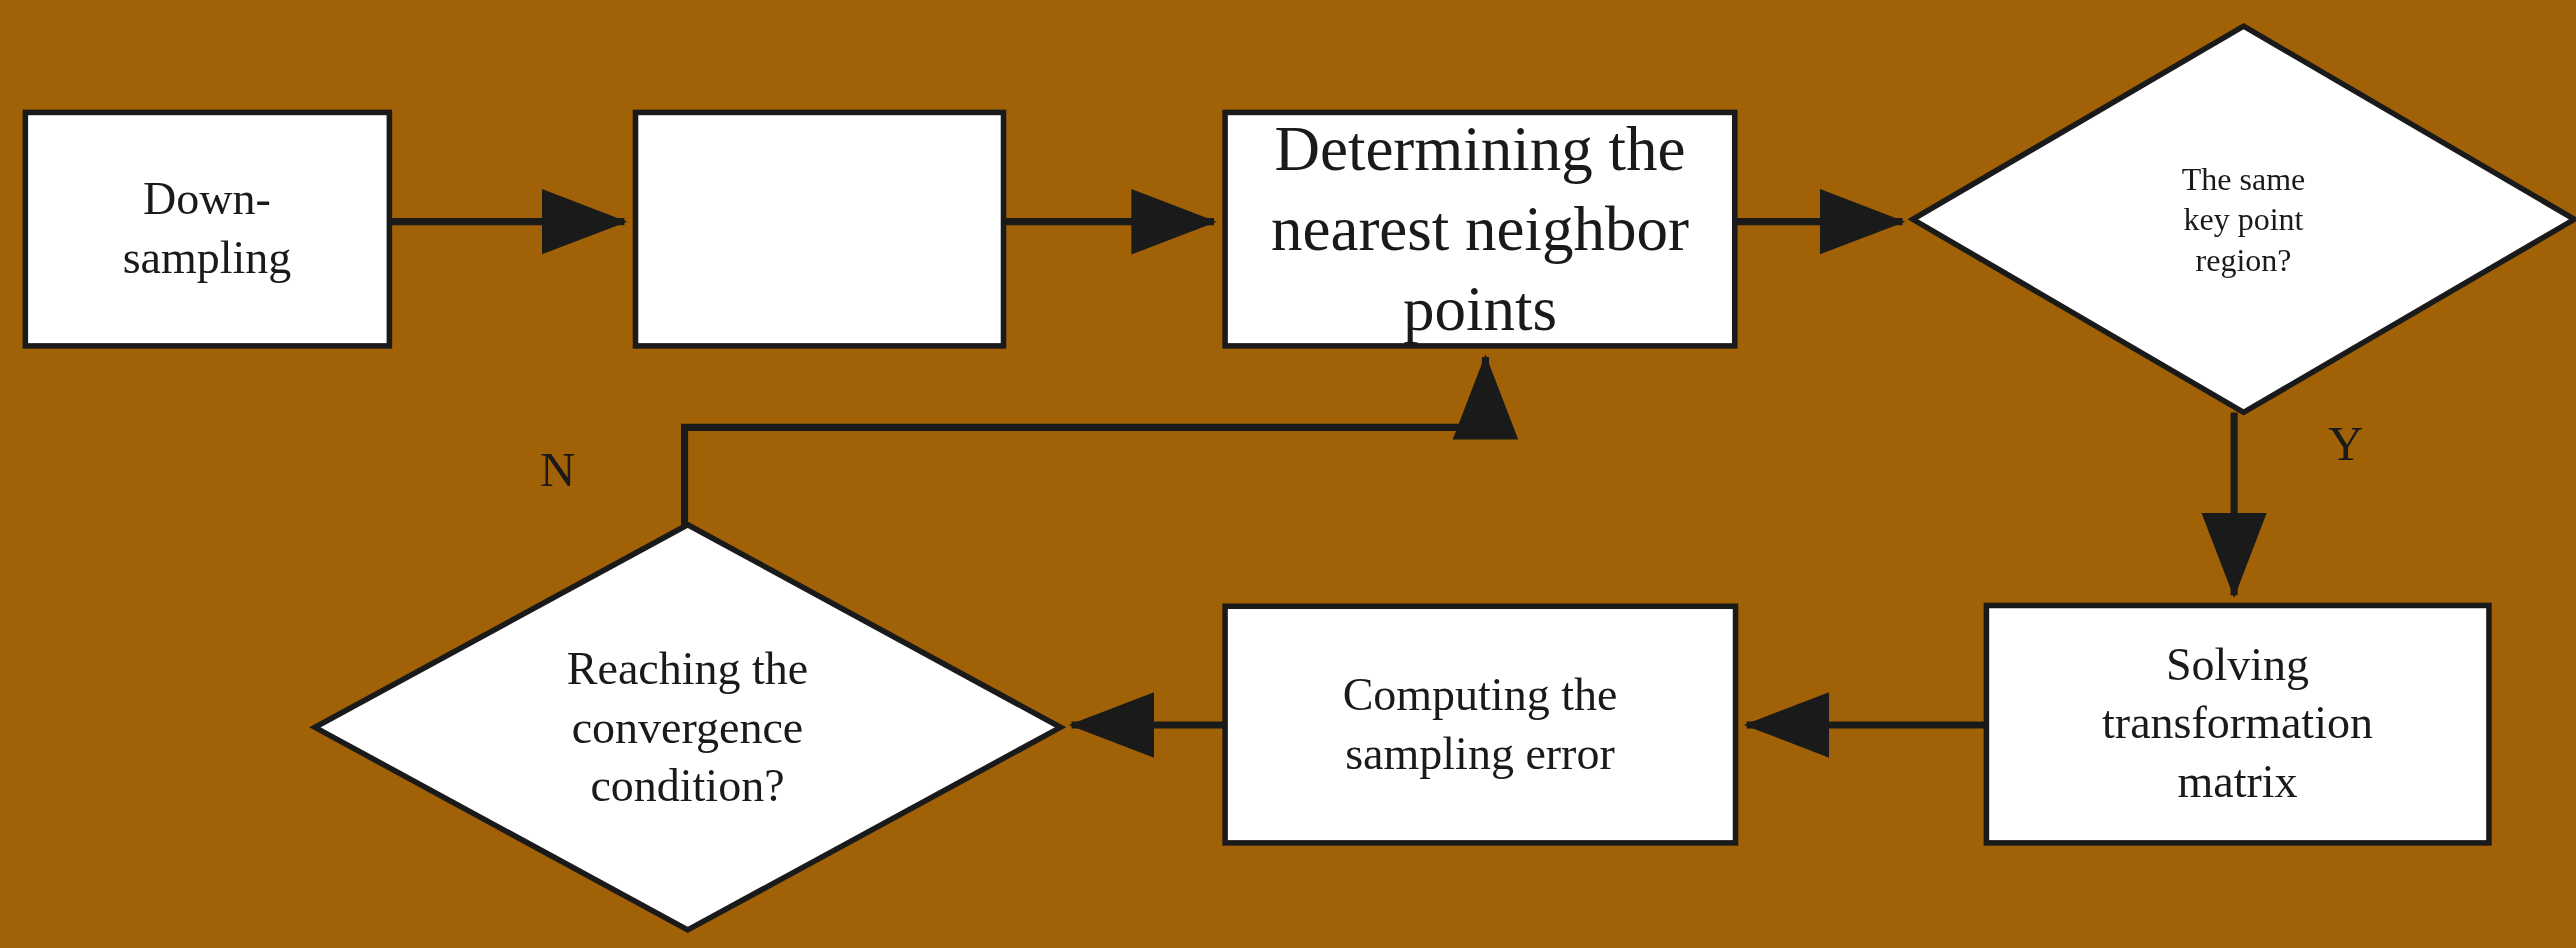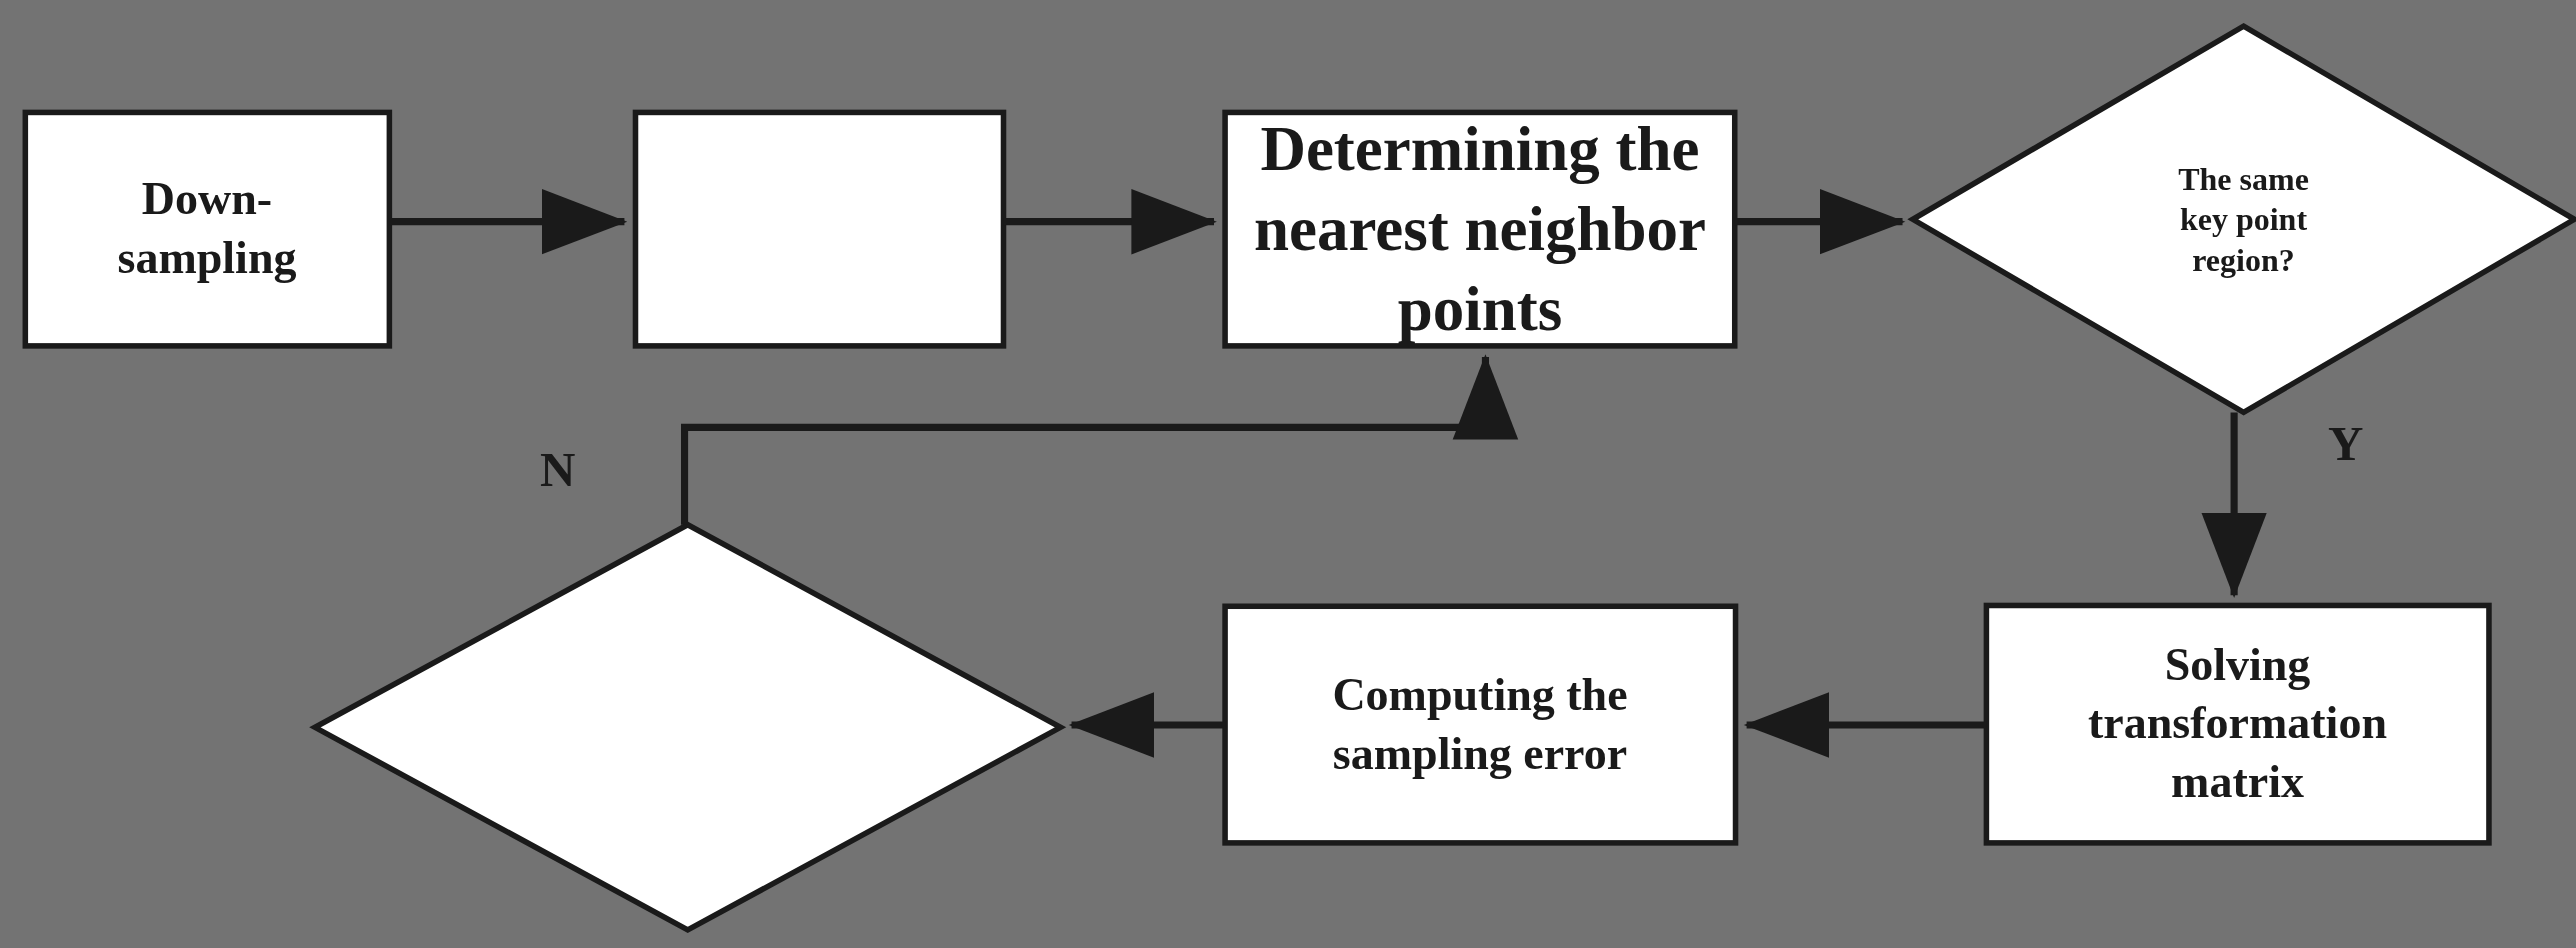--- a/index.html
+++ b/index.html
@@ -8,23 +8,22 @@
     padding: 0;
     background: #ffffff;
   }
   body {
     font-family: "Liberation Serif", "DejaVu Serif", serif;
   }
   #canvas {
     position: relative;
     width: 2576px;
     height: 949px;
-    background: #737373;
+    background: #a16207;
     overflow: hidden;
-    font-weight: bold;
   }
   #flow-svg {
     position: absolute;
     left: 0;
     top: 0;
     width: 2576px;
     height: 949px;
   }
   .node-text {
     position: absolute;
@@ -102,19 +101,22 @@
 key point
 region?</div>
 
   <div class="node-text" style="left:1986px; top:605px; width:503px; height:237px; font-size:46px;text-align:center;">Solving
 transformation
 matrix</div>
 
   <div class="node-text" style="left:1225px; top:606px; width:510px; height:237px; font-size:46px;">Computing the
 sampling error</div>
 
+  <div class="node-text" style="left:470px; top:554px; width:435px; height:348px; font-size:46px;">Reaching the
+convergence
+condition?</div>
 
   <div class="edge-label" style="left:2328px; top:419px; font-size:49px;">Y</div>
 
   <div class="edge-label" style="left:540px; top:445px; font-size:49px;">N</div>
 
 </div>
 
 
 </body></html>

